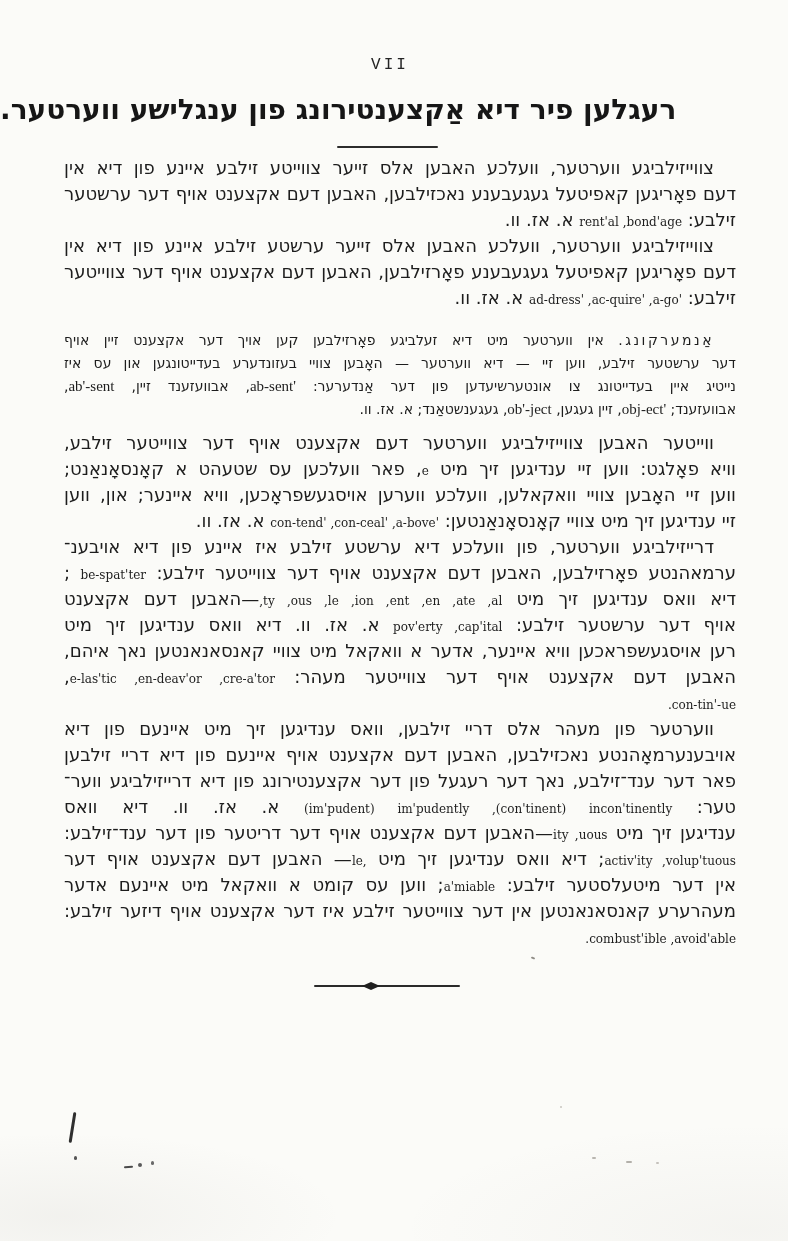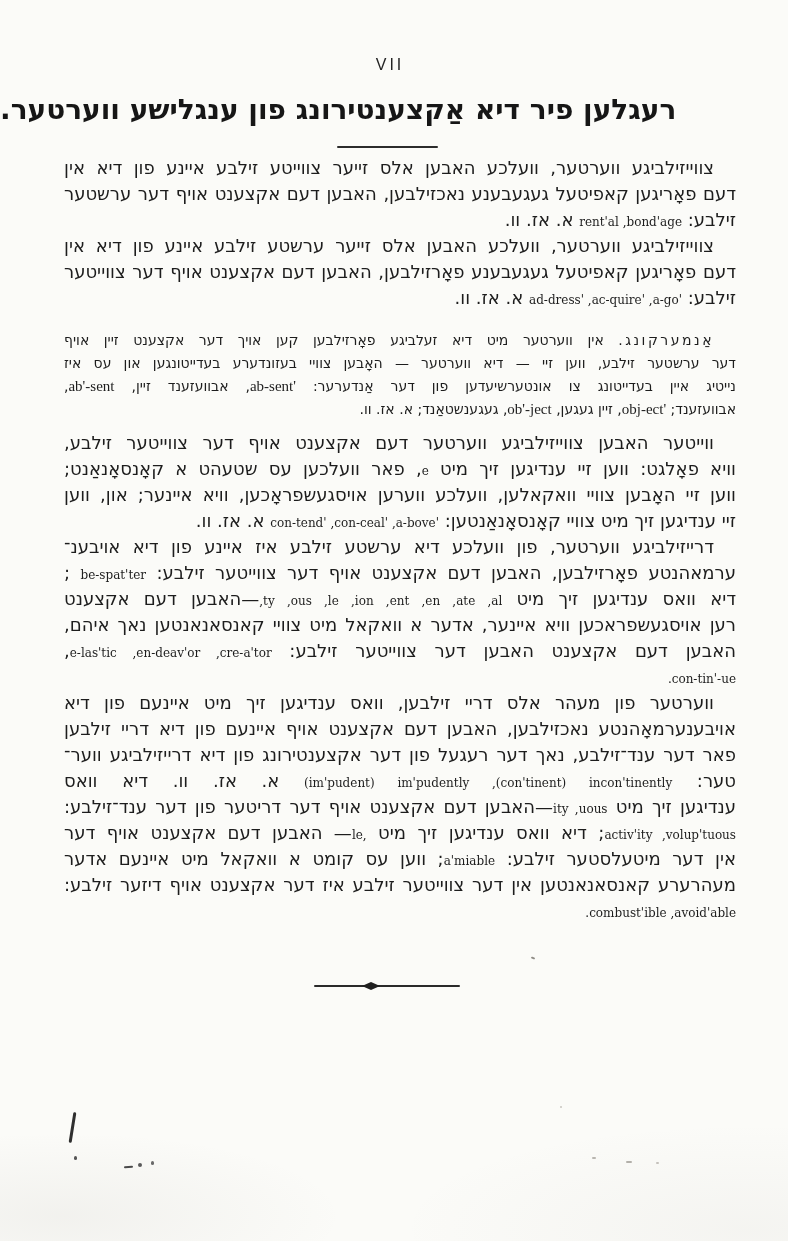--- a/index.html
+++ b/index.html
@@ -8,21 +8,21 @@
     background:#fbfbf8;
     font-family:"DejaVu Sans",sans-serif;color:#1d1d1d;
   }
   .page{position:absolute;inset:0;
     background:
       radial-gradient(ellipse 400px 120px at 8% 98%, rgba(120,115,105,.07), transparent 70%),
       radial-gradient(ellipse 500px 150px at 95% 99%, rgba(120,115,105,.05), transparent 70%),
       #fbfbf8;}
   .page-number{
     position:absolute;top:56px;left:0;width:780px;text-align:center;
-    font-family:Liberation Sans, sans-serif;font-size:16px;letter-spacing:3px;color:#242424;
+    font-family:Liberation Mono, monospace;font-size:16px;letter-spacing:3px;color:#242424;
   }
   .doc-title{
     position:absolute;top:93px;left:0;width:788px;text-align:left;direction:rtl;
     font-weight:bold;font-size:28px;color:#161616;
     font-family:"DejaVu Sans",sans-serif;
   }
   .title-rule{
     position:absolute;top:146px;left:337px;width:101px;height:2px;background:#2c2c2c;border-radius:1px;
   }
   .text-block{
@@ -87,22 +87,23 @@
       <div class="para">
         <div class="tline indent"><span dir="rtl" class="heb">ווייטער האבען צווייזילביגע ווערטער דעם אקצענט אויף דער צווייטער זילבע,</span></div>
         <div class="tline"><span dir="rtl" class="heb">וויא פאָלגט: ווען זיי ענדיגען זיך מיט </span><span dir="ltr" class="lat">e</span><span dir="rtl" class="heb">, פאר וועלכען עס שטעהט א קאָנסאָנאַנט;</span></div>
         <div class="tline"><span dir="rtl" class="heb">ווען זיי האָבען צוויי וואקאלען, וועלכע ווערען אויסגעשפראָכען, וויא איינער; און, ווען</span></div>
         <div class="tline flush"><span dir="rtl" class="heb">זיי ענדיגען זיך מיט צוויי קאָנסאָנאַנטען: </span><span dir="ltr" class="lat">con-tend' ,con-ceal' ,a-bove'</span><span dir="rtl" class="heb"> א. אז. וו.</span></div>
       </div>
       <div class="para">
         <div class="tline indent"><span dir="rtl" class="heb">דרייזילביגע ווערטער, פון וועלכע דיא ערשטע זילבע איז איינע פון דיא אויבענ־</span></div>
         <div class="tline"><span dir="rtl" class="heb">ערמאהנטע פאָרזילבען, האבען דעם אקצענט אויף דער צווייטער זילבע: </span><span dir="ltr" class="lat">be-spat'ter</span><span dir="rtl" class="heb"> ;</span></div>
         <div class="tline"><span dir="rtl" class="heb">דיא וואס ענדיגען זיך מיט </span><span dir="ltr" class="lat">,ty ,ous ,le ,ion ,ent ,en ,ate ,al</span><span dir="rtl" class="heb">—האבען דעם אקצענט</span></div>
+        <div class="tline"><span dir="rtl" class="heb">אויף דער ערשטער זילבע: </span><span dir="ltr" class="lat">pov'erty ,cap'ital</span><span dir="rtl" class="heb"> א. אז. וו. דיא וואס ענדיגען זיך מיט</span></div>
         <div class="tline"><span dir="rtl" class="heb">רען אויסגעשפראכען וויא איינער, אדער א וואקאל מיט צוויי קאנסאנאנטען נאך איהם,</span></div>
-        <div class="tline"><span dir="rtl" class="heb">האבען דעם אקצענט האבען דער צווייטער זילבע: </span><span dir="ltr" class="lat">e-las'tic ,en-deav'or ,cre-a'tor</span><span dir="rtl" class="heb">,</span></div>
+        <div class="tline"><span dir="rtl" class="heb">האבען דעם אקצענט אויף דער צווייטער מעהר: </span><span dir="ltr" class="lat">e-las'tic ,en-deav'or ,cre-a'tor</span><span dir="rtl" class="heb">,</span></div>
         <div class="tline flush"><span dir="ltr" class="lat">.con-tin'-ue</span></div>
       </div>
       <div class="para">
         <div class="tline indent"><span dir="rtl" class="heb">ווערטער פון מעהר אלס דריי זילבען, וואס ענדיגען זיך מיט איינעם פון דיא</span></div>
         <div class="tline"><span dir="rtl" class="heb">אויבענערמאָהנטע נאכזילבען, האבען דעם אקצענט אויף איינעם פון דיא דריי זילבען</span></div>
         <div class="tline"><span dir="rtl" class="heb">פאר דער ענד־זילבע, נאך דער רעגעל פון דער אקצענטירונג פון דיא דרייזילביגע ווער־</span></div>
         <div class="tline"><span dir="rtl" class="heb">טער: </span><span dir="ltr" class="lat">(im'pudent) im'pudently ,(con'tinent) incon'tinently</span><span dir="rtl" class="heb"> א. אז. וו. דיא וואס</span></div>
         <div class="tline"><span dir="rtl" class="heb">ענדיגען זיך מיט </span><span dir="ltr" class="lat">ity ,uous</span><span dir="rtl" class="heb">—האבען דעם אקצענט אויף דער דריטער פון דער ענד־זילבע:</span></div>
         <div class="tline"><span dir="ltr" class="lat">activ'ity ,volup'tuous</span><span dir="rtl" class="heb">; דיא וואס ענדיגען זיך מיט </span><span dir="ltr" class="lat">le,</span><span dir="rtl" class="heb">— האבען דעם אקצענט אויף דער</span></div>
         <div class="tline"><span dir="rtl" class="heb">אין דער מיטעלסטער זילבע: </span><span dir="ltr" class="lat">a'miable</span><span dir="rtl" class="heb">; ווען עס קומט א וואקאל מיט איינעם אדער</span></div>

